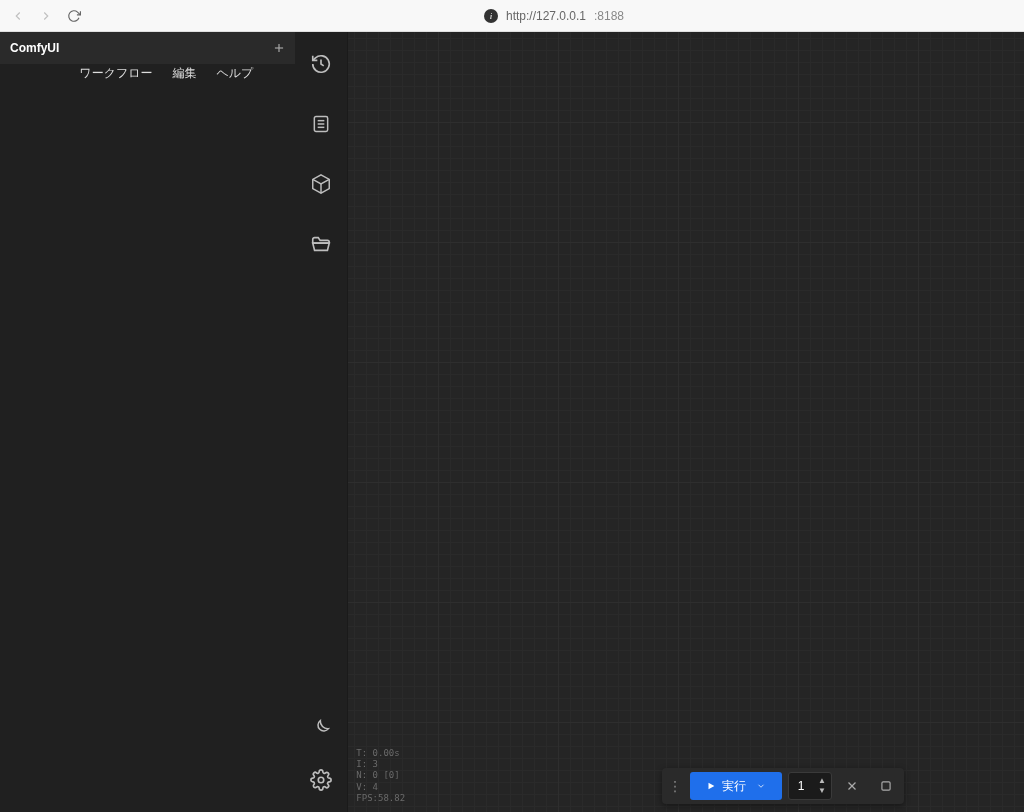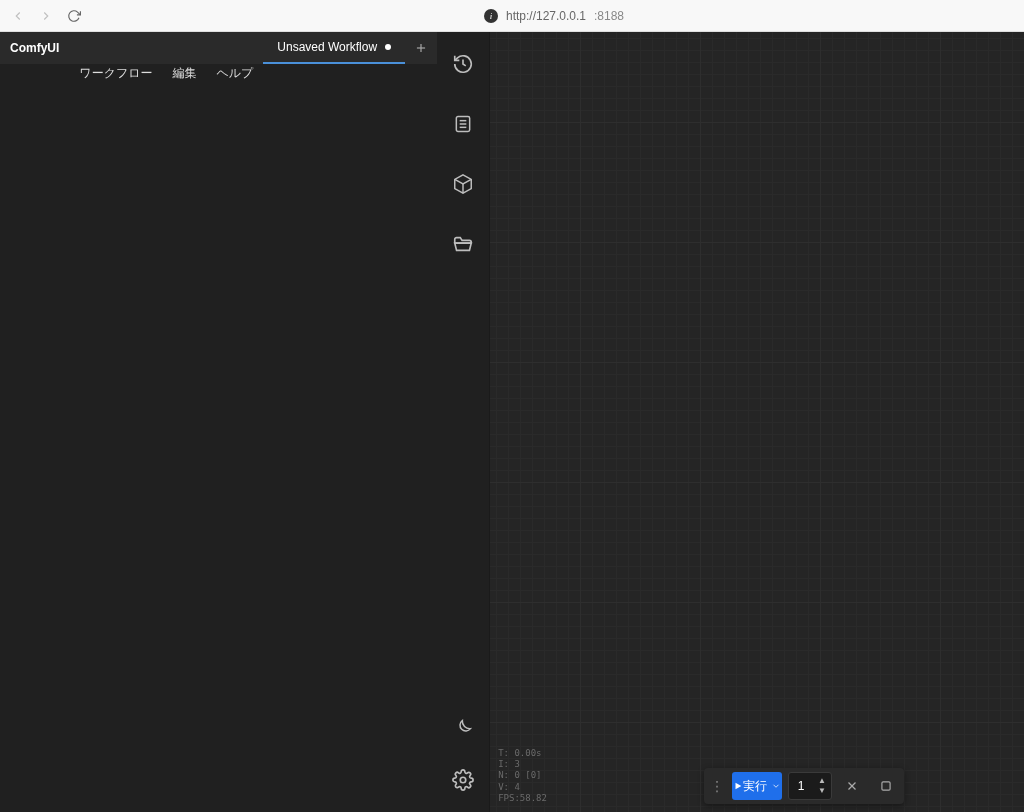--- a/index.html
+++ b/index.html
@@ -118,22 +118,22 @@
     position:absolute; right:120px; bottom:8px;
     display:flex; align-items:center; gap:6px;
     background:#2a2a2a; padding:4px; border-radius:4px;
     box-shadow:0 2px 6px rgba(0,0,0,0.4);
   }
   .exec-drag {
     color:#888; padding:0 2px; cursor:grab; font-size:14px; line-height:1;
   }
   .run-btn {
     background:#1f6feb; color:#fff; height:28px;
-    display:flex; align-items:center; 
-    padding:0 1px; border-radius:3px; font-size:12px;
+    display:flex; align-items:center; gap:6px;
+    padding:0 16px; border-radius:3px; font-size:12px;
     cursor:pointer;
   }
   .run-btn .play { font-size:11px; }
   .run-btn .chev { font-size:10px; opacity:0.9; margin-left:4px; }
   .count-box {
     display:flex; align-items:center; background:#1b1b1b;
     border:1px solid #3a3a3a; border-radius:3px; height:28px;
   }
   .count-val {
     width:24px; text-align:center; color:#fff; font-size:12px;
@@ -182,24 +182,20 @@
   </div>
 </div>
 
 <div class="app">
 
   <div class="menubar">
     <div class="brand">ComfyUI</div>
     <div class="menu-item">ワークフロー</div>
     <div class="menu-item">編集</div>
     <div class="menu-item">ヘルプ</div>
-    <div class="tab">
-      <span>Unsaved Workflow</span>
-      <span class="dot"></span>
-    </div>
     <div class="addtab">
       <svg width="14" height="14" viewBox="0 0 24 24" fill="none" stroke="currentColor" stroke-width="2">
           <line x1="12" y1="5" x2="12" y2="19"></line>
           <line x1="5" y1="12" x2="19" y2="12"></line>
         </svg>
     </div>
   </div>
 
   <div class="main">
 

